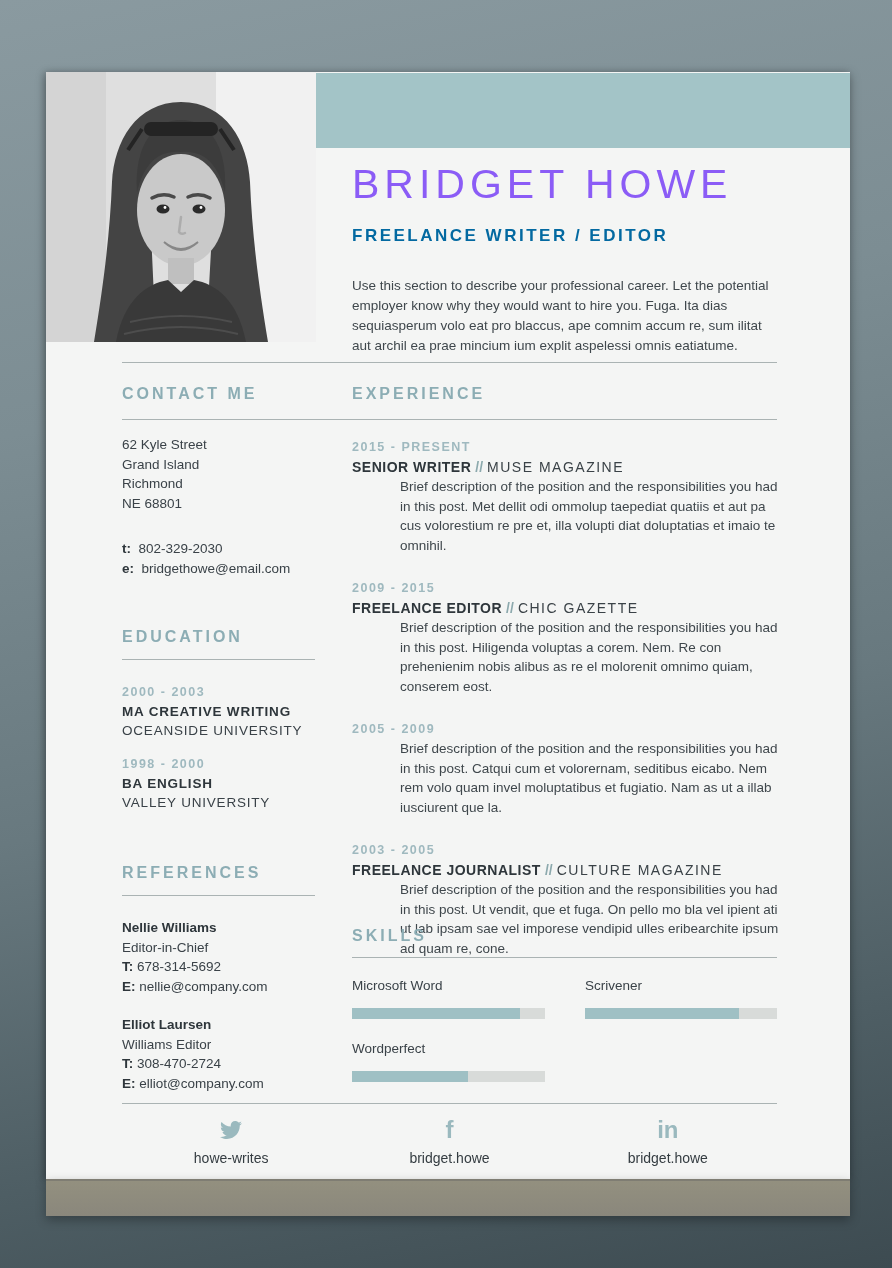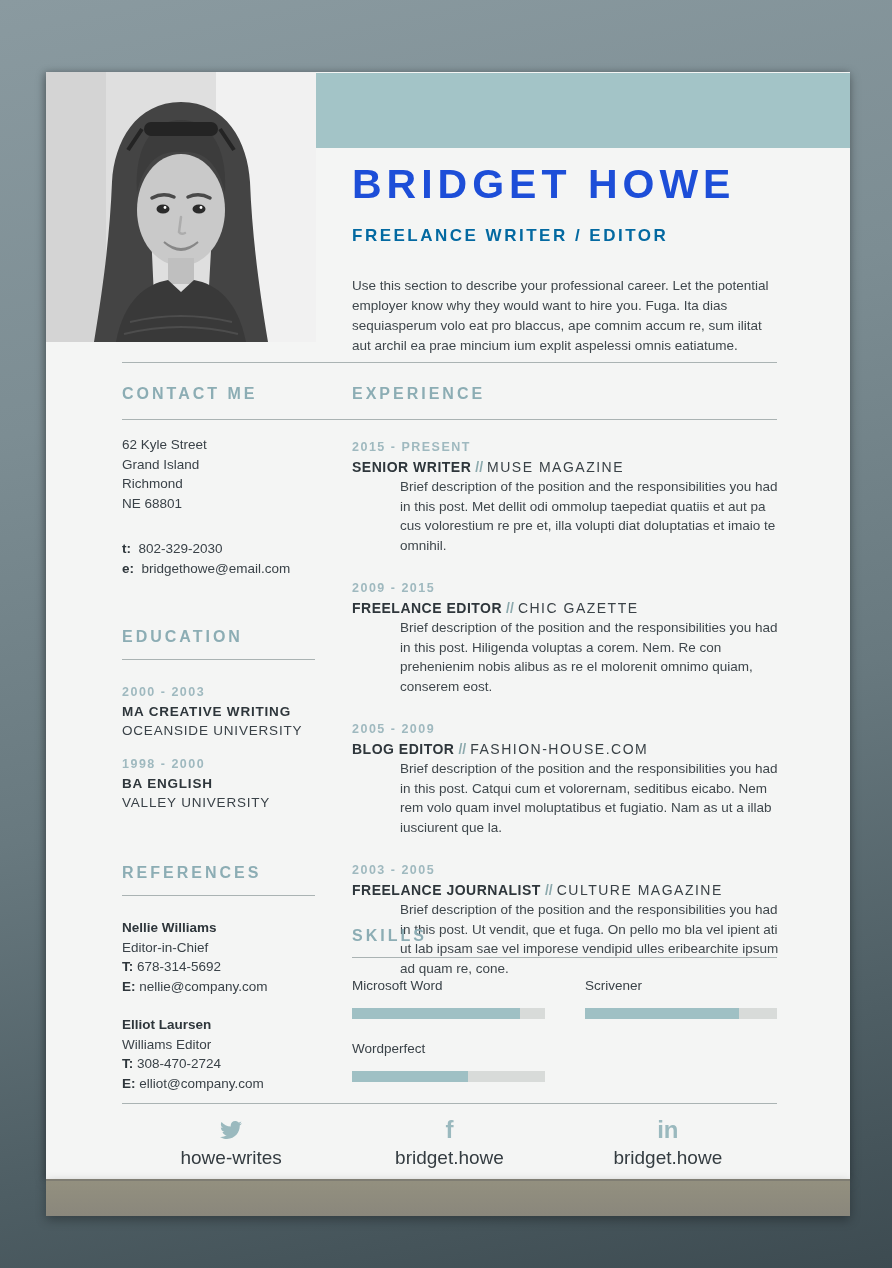--- a/index.html
+++ b/index.html
@@ -20,22 +20,22 @@
     background:linear-gradient(#93907f,#8a877c);
     border-top:2px solid #7f7d73;
     box-shadow:0 4px 10px rgba(0,0,0,.30);
   }
   .teal-band { position:absolute; left:270px; top:1px; width:534px; height:75px; background:#a3c4c7; }
   .photo { position:absolute; left:0; top:0; width:270px; height:270px; overflow:hidden; background:#e6e6e6; }
   .photo svg { display:block; filter:grayscale(1) contrast(1.02); }
 
   .header-block { position:absolute; left:306px; top:88px; width:440px; }
   .name-title {
-    font-size:41px; line-height:48px; font-weight:700; letter-spacing:5px;
-    color:#1d4ed8;
+    font-size:41px; line-height:48px; font-weight:400; letter-spacing:5px;
+    color:#8b5cf6;
   }
   .job-subtitle {
     margin-top:18px; font-size:17px; line-height:20px; font-weight:bold;
     letter-spacing:2.5px; color:#0369a1;
   }
   .summary { margin-top:30px; width:424px; font-size:13.5px; line-height:20px; color:#3f474c; }
 
   .rule { position:absolute; height:1px; background:#aab3b3; }
   .rule-1 { left:76px; top:290px; width:655px; }
   .rule-2 { left:76px; top:347px; width:655px; }
@@ -76,21 +76,21 @@
   .skills-grid { position:absolute; left:306px; top:905px; width:425px; display:grid; grid-template-columns:193px 192px; column-gap:40px; row-gap:21px; }
   .skill-name { font-size:13.5px; line-height:18px; color:#3a4248; }
   .skill-bar { margin-top:13px; height:11px; background:#d8dbd9; }
   .skill-fill { height:100%; background:#9fc0c4; }
 
   .social-row { position:absolute; left:76px; top:1046px; width:655px; display:flex; }
   .social-item { flex:1; display:flex; flex-direction:column; align-items:center; cursor:pointer; }
   .social-icon { height:24px; display:flex; align-items:center; justify-content:center; color:#9ab9be; }
   .social-icon svg { fill:#9ab9be; }
   .fb-glyph, .in-glyph { font-weight:bold; font-size:24px; line-height:24px; color:#9ab9be; font-family:"Liberation Sans", sans-serif; }
-  .social-handle { margin-top:8px; font-size:19px; line-height:16px; color:#343c41; }
+  .social-handle { margin-top:8px; font-size:14px; line-height:16px; color:#343c41; }
 </style>
 </head>
 <body>
 
 <div class="paper">
 
   <div class="teal-band"></div>
 
   <div class="photo">
     <svg width="270" height="270" viewBox="0 0 270 270">
@@ -185,21 +185,20 @@
       <div class="job-head"><span class="job-title">SENIOR WRITER</span><span class="job-sep">//</span><span class="job-company">MUSE MAGAZINE</span></div>
       <div class="job-desc">Brief description of the position and the responsibilities you had in this post. Met dellit odi ommolup taepediat quatiis et aut pa cus volorestium re pre et, illa volupti diat doluptatias et imaio te omnihil.</div>
     </div>
     <div class="job">
       <div class="date">2009 - 2015</div>
       <div class="job-head"><span class="job-title">FREELANCE EDITOR</span><span class="job-sep">//</span><span class="job-company">CHIC GAZETTE</span></div>
       <div class="job-desc">Brief description of the position and the responsibilities you had in this post. Hiligenda voluptas a corem. Nem. Re con prehenienim nobis alibus as re el molorenit omnimo quiam, conserem eost.</div>
     </div>
     <div class="job">
       <div class="date">2005 - 2009</div>
-      <div class="job-head"><span class="job-title">BLOG EDITOR</span><span class="job-sep">//</span><span class="job-company">FASHION-HOUSE.COM</span></div>
       <div class="job-desc">Brief description of the position and the responsibilities you had in this post. Catqui cum et volorernam, seditibus eicabo. Nem rem volo quam invel moluptatibus et fugiatio. Nam as ut a illab iusciurent que la.</div>
     </div>
     <div class="job">
       <div class="date">2003 - 2005</div>
       <div class="job-head"><span class="job-title">FREELANCE JOURNALIST</span><span class="job-sep">//</span><span class="job-company">CULTURE MAGAZINE</span></div>
       <div class="job-desc">Brief description of the position and the responsibilities you had in this post. Ut vendit, que et fuga. On pello mo bla vel ipient ati ut lab ipsam sae vel imporese vendipid ulles eribearchite ipsum ad quam re, cone.</div>
     </div>
   </div>
 
   <div class="sec-heading h-skills">SKILLS</div>

